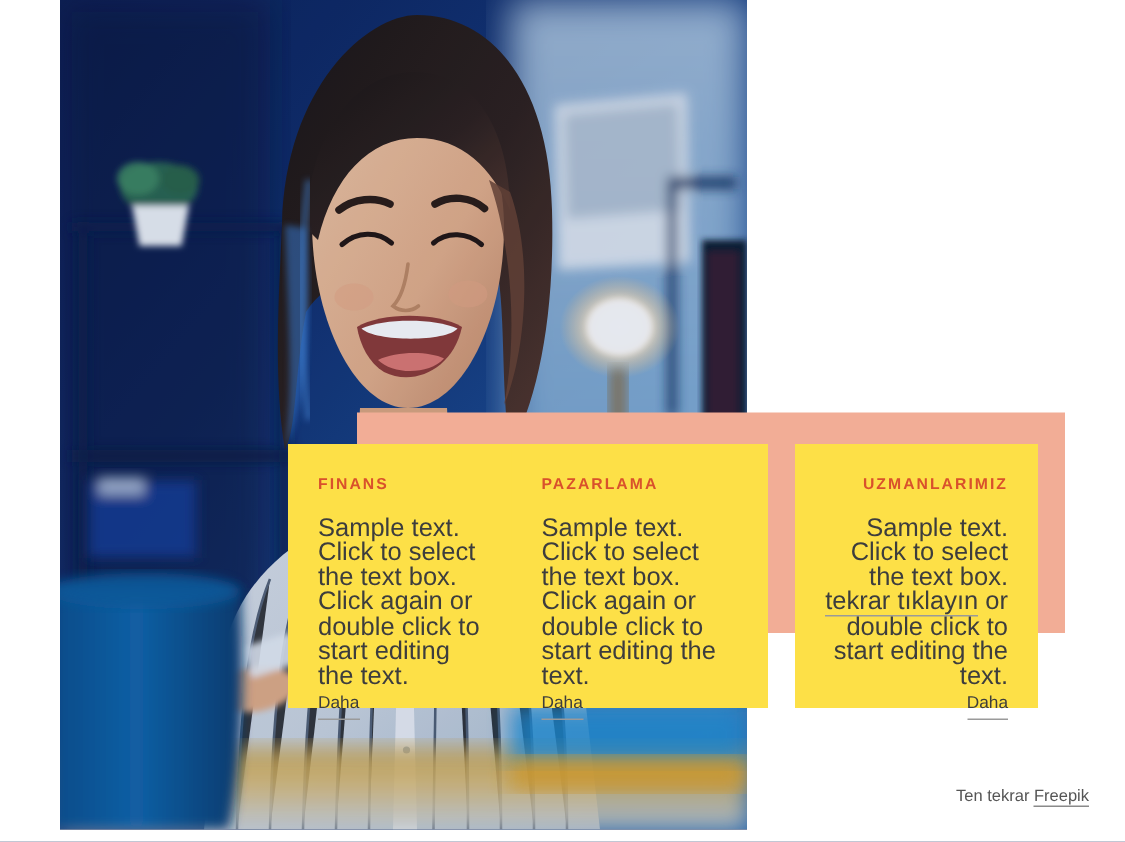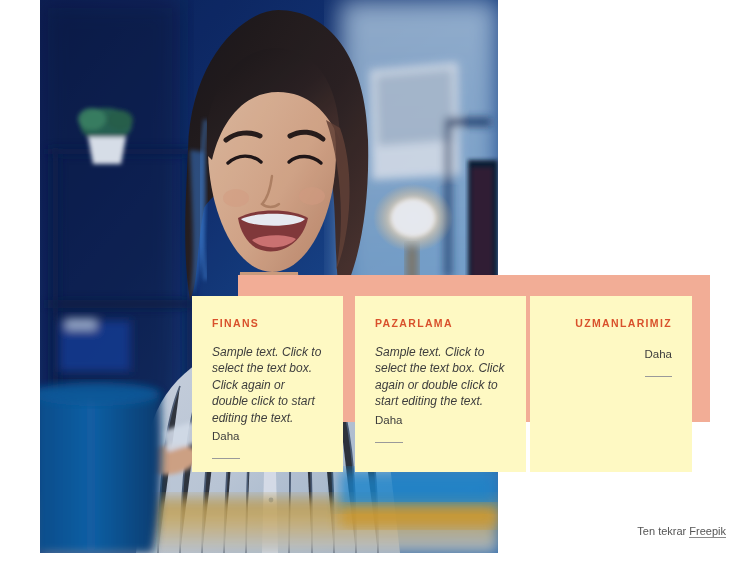--- a/index.html
+++ b/index.html
@@ -34,57 +34,56 @@
     left: 238px;
     top: 275px;
     width: 472px;
     height: 147px;
     background: #F2AD96;
   }
 
   
   .card {
     position: absolute;
-    background: #fef9c3;
+    background: #fde047;
     box-sizing: border-box;
     padding: 22px 20px 20px 20px;
   }
   .card-1 { left: 192px; top: 296px; width: 151px; height: 176px; }
-  .card-2 { left: 355px; top: 296px; width: 171px; height: 176px; }
+  .card-2 { left: 341px; top: 296px; width: 171px; height: 176px; }
   .card-3 { left: 530px; top: 296px; width: 162px; height: 176px; text-align: right; }
 
   .card-title {
     font-size: 10.5px;
     font-weight: bold;
     letter-spacing: 1.35px;
     color: #D9512C;
     margin: 0 0 14px 0;
     line-height: 1.1;
     white-space: nowrap;
   }
   .card-body {
-    font-size: 12px;
+    font-size: 17px;
     line-height: 16.5px;
     color: #3d3d3d;
     margin: 0;
-    font-style: italic;
   }
   .inline-link {
     color: #3d3d3d;
     text-decoration: none;
     border-bottom: 1px solid #9a9a9a;
   }
   .card-more {
     display: inline-block;
     font-size: 11.5px;
     line-height: 15px;
     color: #3d3d3d;
     text-decoration: none;
     border-bottom: 1px solid #9a9a9a;
-    padding-bottom: 14px;
+    padding-bottom: 2px;
   }
 
   
   .footer-credit {
     position: absolute;
     right: 24px;
     bottom: 24px;
     font-size: 11px;
     color: #555555;
     white-space: nowrap;
@@ -269,16 +268,17 @@
 </div>
 
 <div class="card card-2">
   <h3 class="card-title">PAZARLAMA</h3>
   <p class="card-body"><span>Sample text. Click to select the text box. Click again or double click to start editing the text.</span></p>
   <a class="card-more" href="#">Daha</a>
 </div>
 
 <div class="card card-3">
   <h3 class="card-title">UZMANLARIMIZ</h3>
+  <p class="card-body"><span>Sample text. Click to select the text box. </span><a class="inline-link" href="#">tekrar tıklayın</a><span> or double click to start editing the text.</span></p>
   <a class="card-more" href="#">Daha</a>
 </div>
 
 <div class="footer-credit"><span>Ten tekrar </span><a class="credit-link" href="#">Freepik</a></div>
 
 </body></html>

